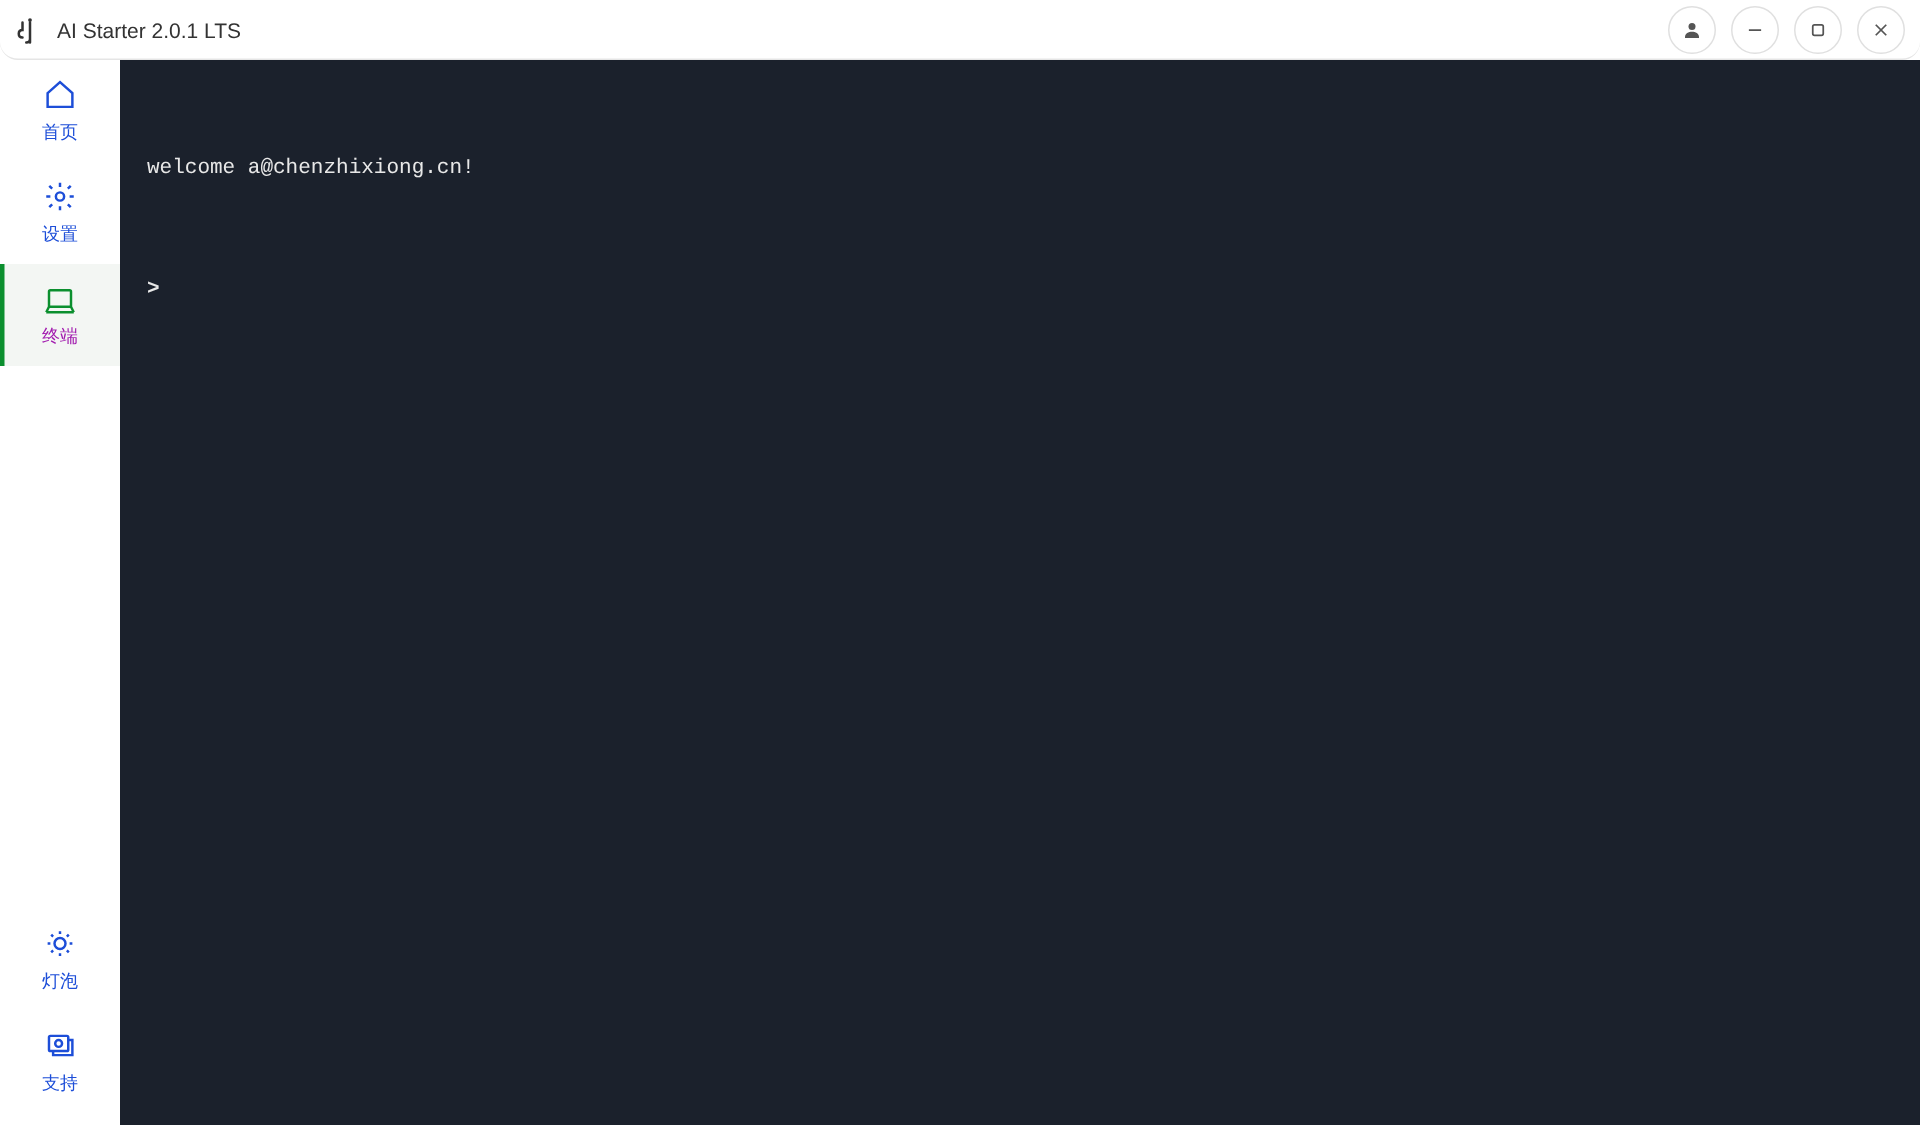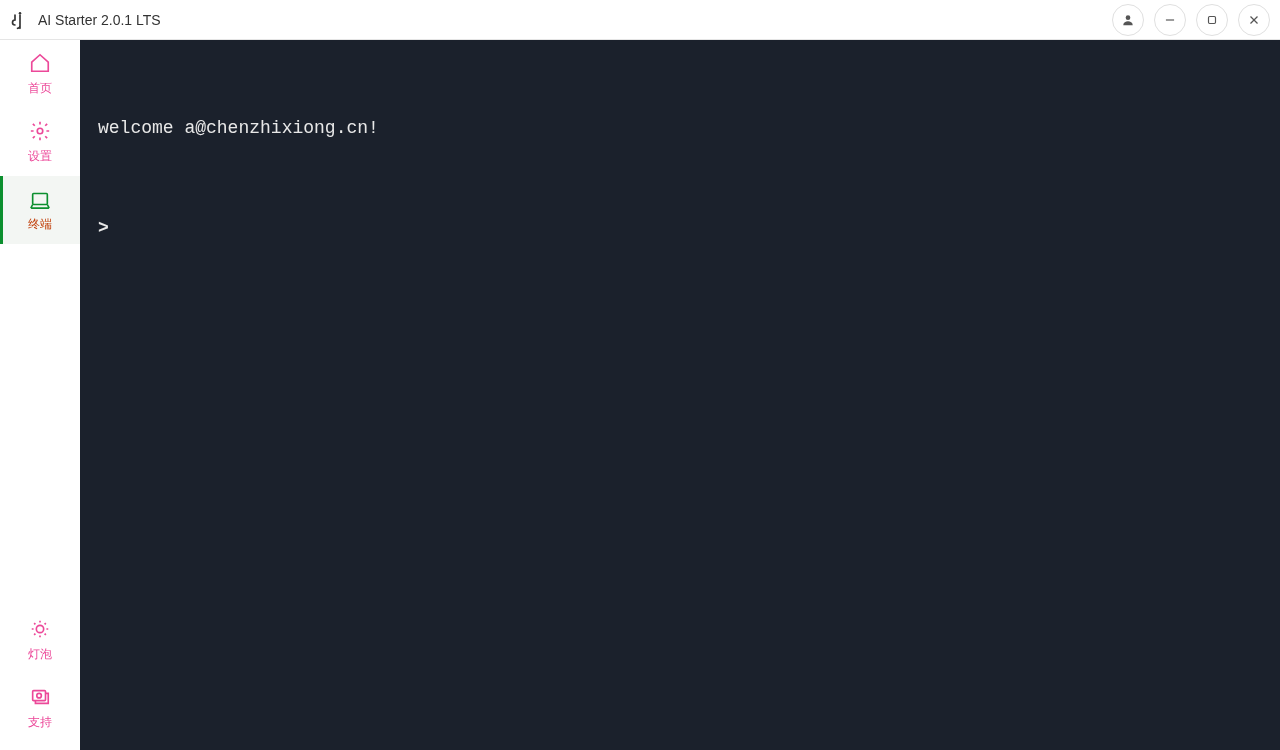--- a/index.html
+++ b/index.html
@@ -4,20 +4,21 @@
 <style>
   * { box-sizing: border-box; margin: 0; padding: 0; }
   html, body { width: 1280px; height: 750px; font-family: "Segoe UI", "Microsoft YaHei", Arial, sans-serif; overflow: hidden; background: #fff; }
   .titlebar {
     height: 40px;
     display: flex;
     align-items: center;
     padding: 0 10px;
     border-bottom: 1px solid #e5e5e5;
     background: #fff;
+    border-radius: 12px;
   }
   .titlebar .logo {
     width: 20px; height: 20px;
     margin-right: 8px;
     color: #333;
   }
   .titlebar .title {
     font-size: 14px;
     color: #333;
     flex: 0 0 auto;
@@ -55,44 +56,44 @@
     bottom: 8px;
     display: flex;
     flex-direction: column;
   }
   .side-item {
     height: 68px;
     display: flex;
     flex-direction: column;
     align-items: center;
     justify-content: center;
-    color: #ec4899;
+    color: #1d4ed8;
     font-size: 12px;
     cursor: pointer;
     position: relative;
   }
   .side-item .icon { width: 22px; height: 22px; margin-bottom: 6px; }
   .side-item.active {
     background: #f3f6f3;
-    color: #c2410c;
+    color: #a21caf;
   }
   .side-item.active::before {
     content: "";
     position: absolute;
     left: 0; top: 0; bottom: 0;
     width: 3px;
     background: #0b8f2e;
   }
   .side-item.active .icon { color: #0b8f2e; }
   .main {
     flex: 1 1 auto;
     background: #1b212c;
     color: #e8e8e8;
     font-family: Consolas, "Courier New", monospace;
-    font-size: 18px;
+    font-size: 14px;
     padding: 16px 18px;
     line-height: 1.6;
     white-space: pre;
     overflow: hidden;
   }
   .prompt-line { margin-top: 14px; display: flex; align-items: center; }
   .prompt-caret {
     font-weight: bold;
     margin-right: 10px;
   }

